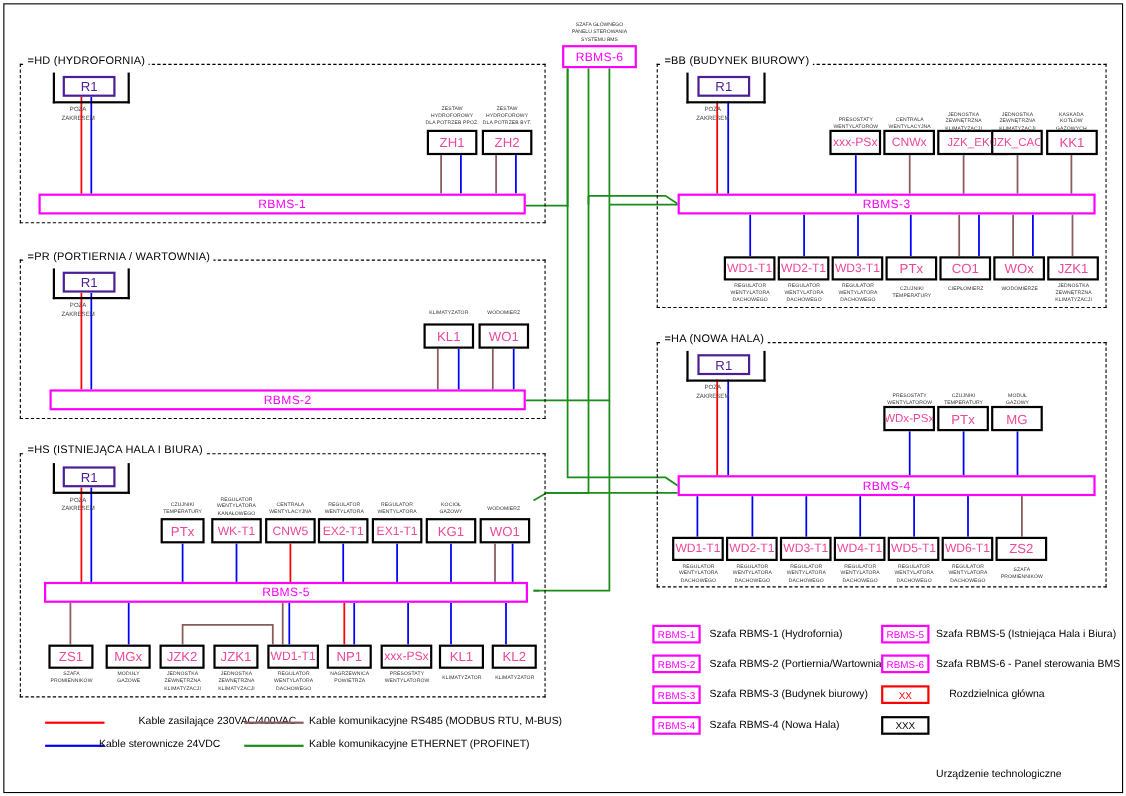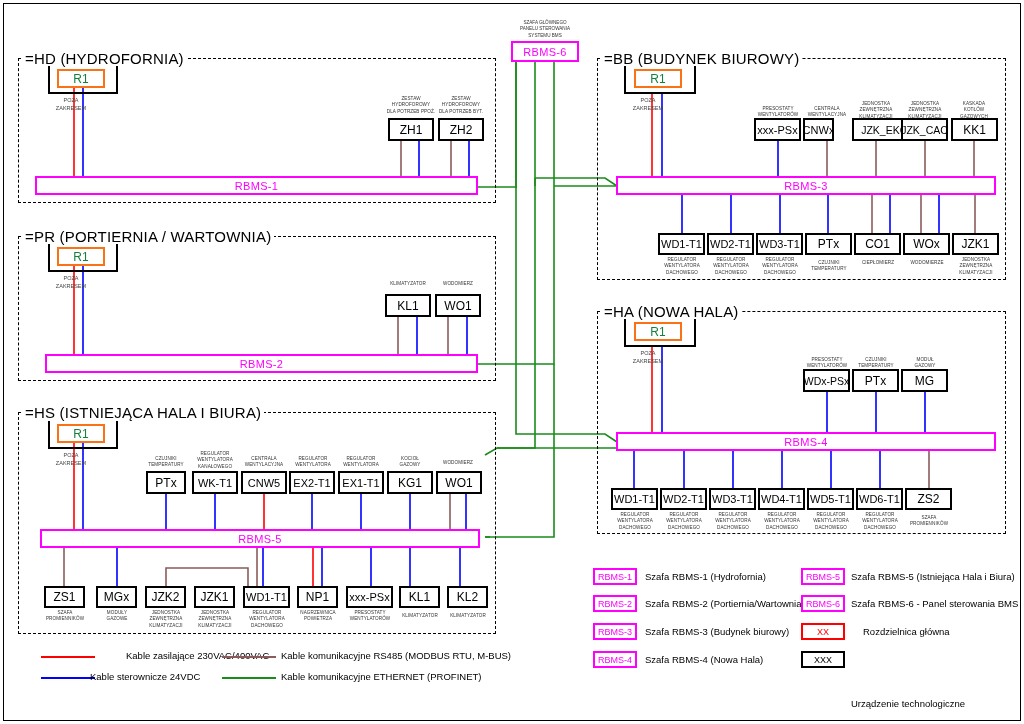--- a/index.html
+++ b/index.html
@@ -28,21 +28,21 @@
     pointer-events: none;
   }
   
   .zone {
     position: absolute;
     border: 1.6px dashed #000;
     background: transparent;
   }
   .zone-label {
     position: absolute;
-    font-size: 15px;
+    font-size: 10px;
     color: #000;
     background: #fff;
     padding: 0 3px;
     white-space: nowrap;
     letter-spacing: 0.2px;
   }
   
   .cabinet {
     position: absolute;
     border: 2px solid #ff00ff;
@@ -56,21 +56,21 @@
   }
   
   .dev {
     position: absolute;
     border: 2px solid #000;
     background: #ffffff;
     display: flex;
     align-items: center;
     justify-content: center;
     font-size: 12px;
-    color: #000000;
+    color: #ec4899;
     overflow: hidden;
     white-space: nowrap;
   }
   .dev.narrow { font-size: 11px; }
   .devcap {
     position: absolute;
     font-size: 4.6px;
     line-height: 1.38;
     text-align: center;
     color: #333;
@@ -78,23 +78,23 @@
     white-space: pre-line;
   }
   .rbracket {
     position: absolute;
     border: 2px solid #000;
     border-top: none;
     background: transparent;
   }
   .rbox {
     position: absolute;
-    border: 2px solid #f97316;
+    border: 2px solid #4c1d95;
     background: #ffffff;
-    color: #15803d;
+    color: #4c1d95;
     display: flex;
     align-items: center;
     justify-content: center;
     font-size: 12px;
   }
   .rcap {
     position: absolute;
     font-size: 5.5px;
     line-height: 1.5;
     color: #444;
@@ -411,21 +411,21 @@
   <div class="rbracket" style="left:624px; top:66px; width:72px; height:28px;"></div>
   <div class="rbox" style="left:634px; top:69px; width:48px; height:19px;">R1</div>
   <div class="rcap" style="left:619px; top:96px; width:58px;">POZA
 ZAKRESEM</div>
 
   <div class="devcap" style="left:752px; top:106px; width:52px;">PRESOSTATY
 WENTYLATORÓW</div>
   <div class="dev narrow" style="left:754px; top:118px; width:47px; height:23px;">xxx-PSx</div>
   <div class="devcap" style="left:801px; top:106px; width:52px;">CENTRALA
 WENTYLACYJNA</div>
-  <div class="dev narrow" style="left:803px; top:118px; width:31px; height:23px;">CNWx</div>
+  <div class="dev narrow" style="left:803px; top:118px; width:47px; height:23px;">CNWx</div>
   <div class="devcap" style="left:850px; top:101px; width:52px;">JEDNOSTKA
 ZEWNĘTRZNA
 KLIMATYZACJI</div>
   <div class="dev narrow" style="left:852px; top:118px; width:65px; height:23px; font-size:10.5px;">JZK_EKO</div>
   <div class="devcap" style="left:899px; top:101px; width:52px;">JEDNOSTKA
 ZEWNĘTRZNA
 KLIMATYZACJI</div>
   <div class="dev narrow" style="left:901px; top:118px; width:47px; height:23px; font-size:10.5px;">JZK_CAC</div>
   <div class="devcap" style="left:948px; top:101px; width:52px;">KASKADA
 KOTŁÓW

